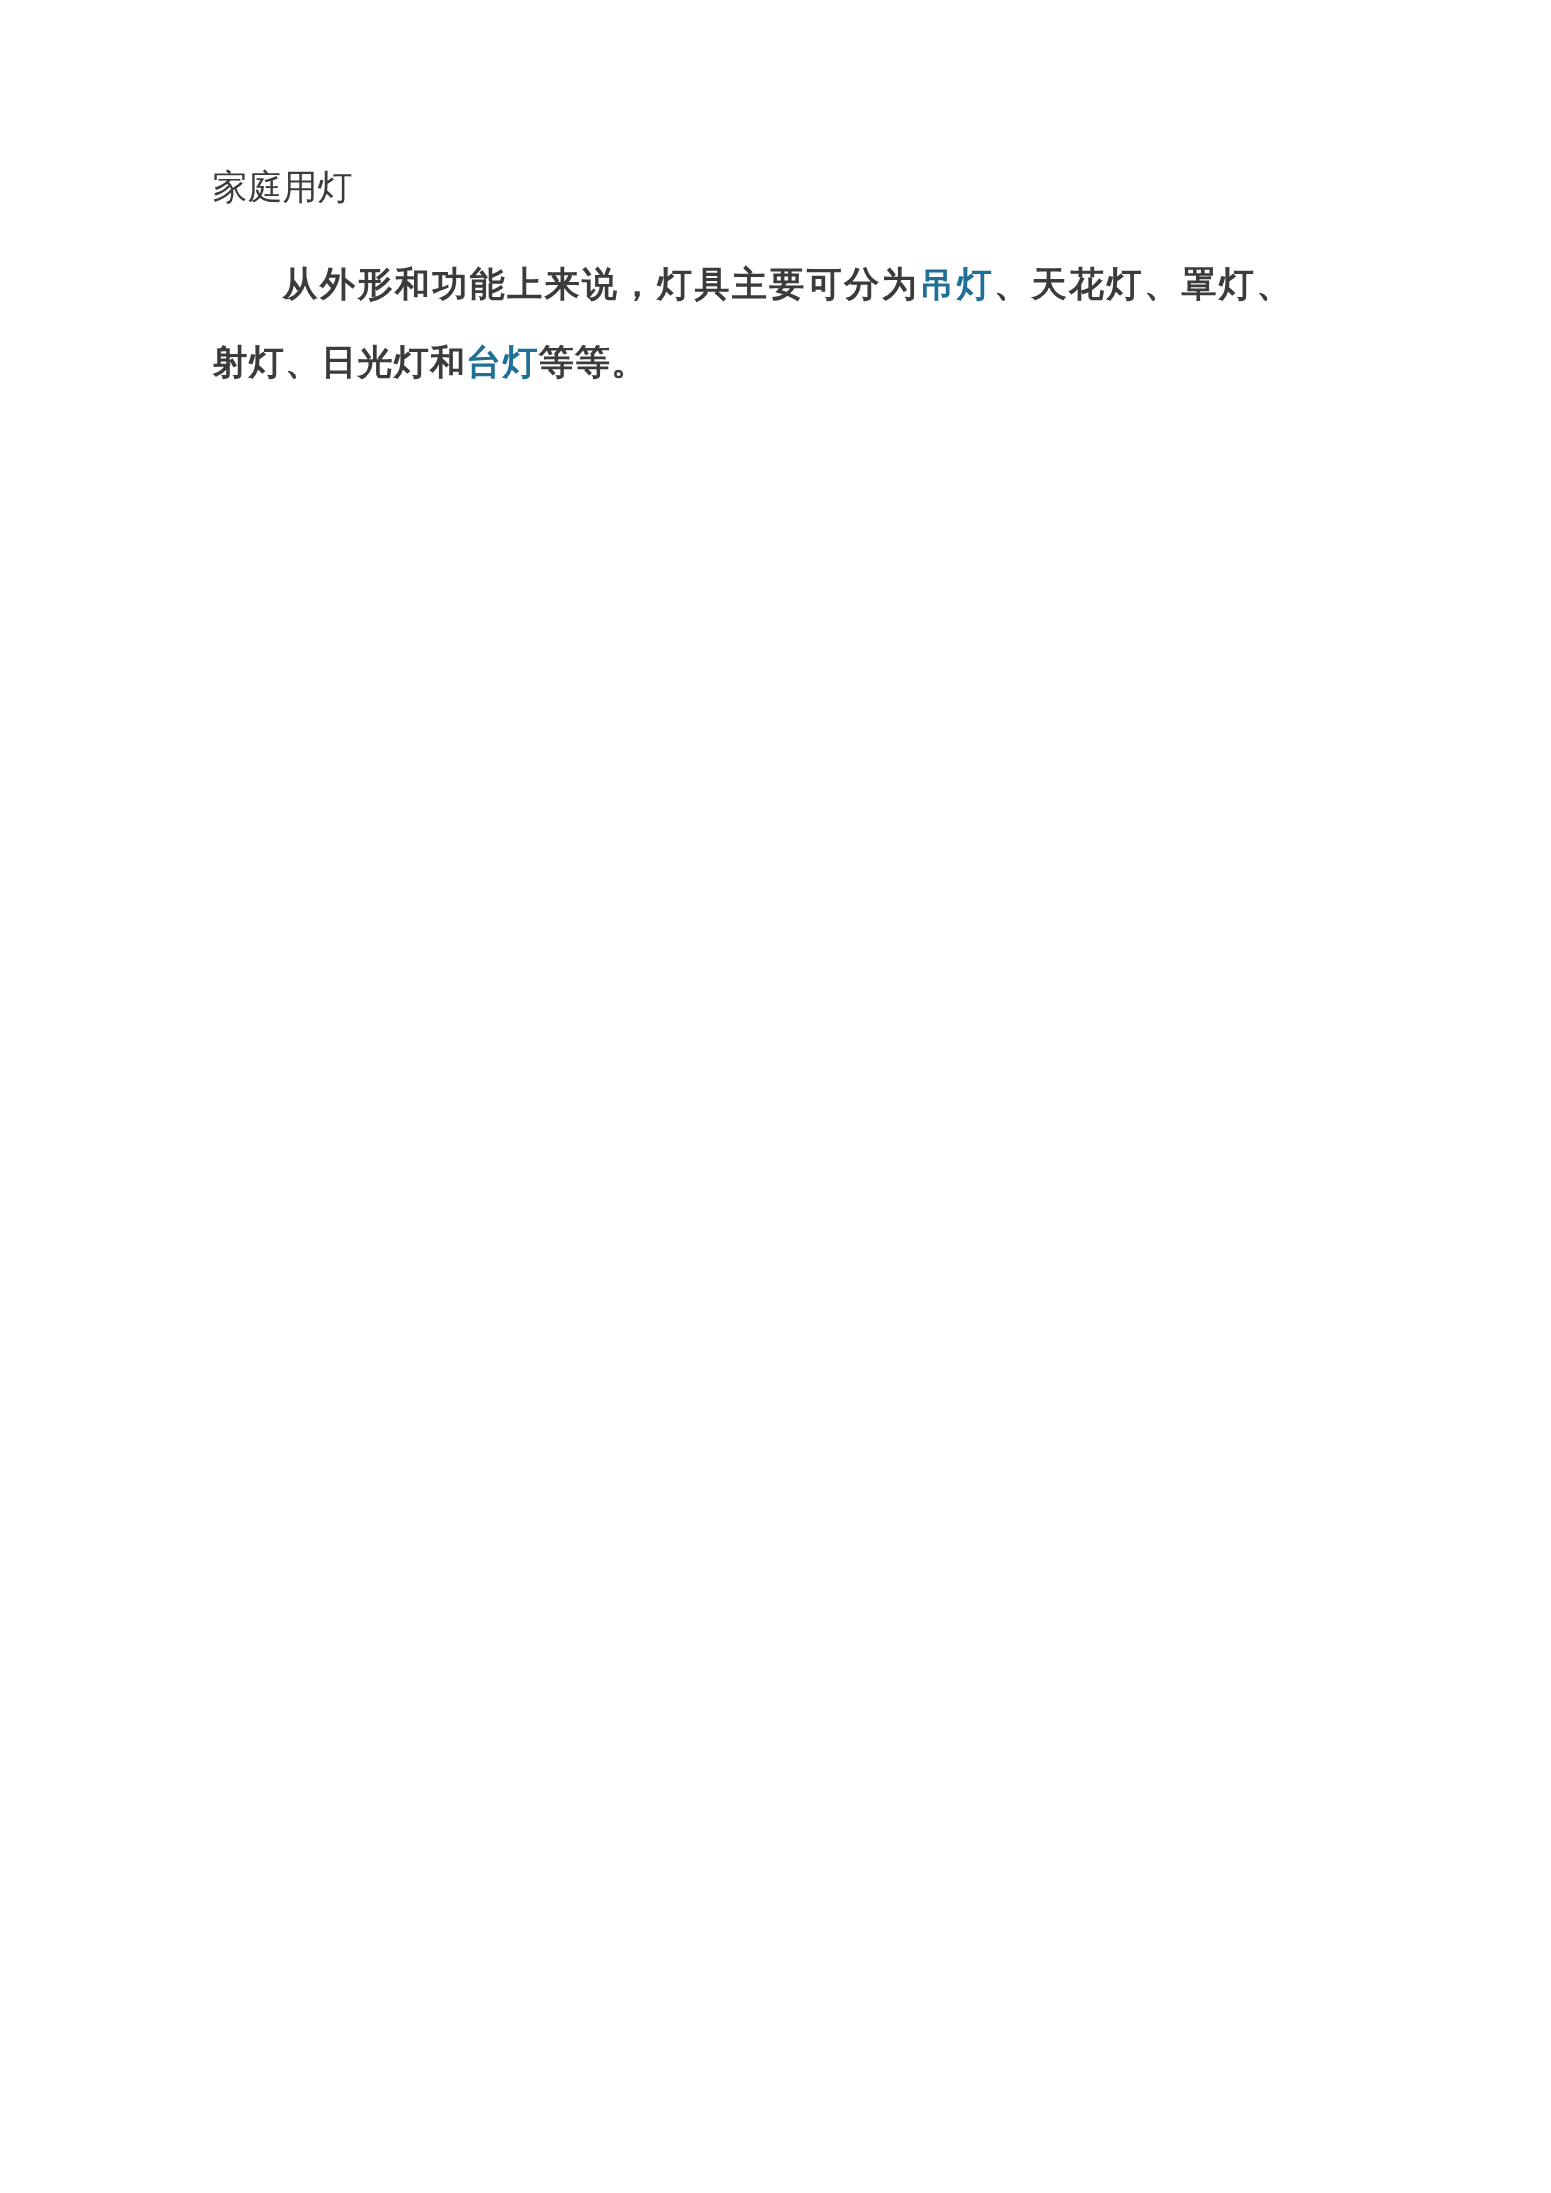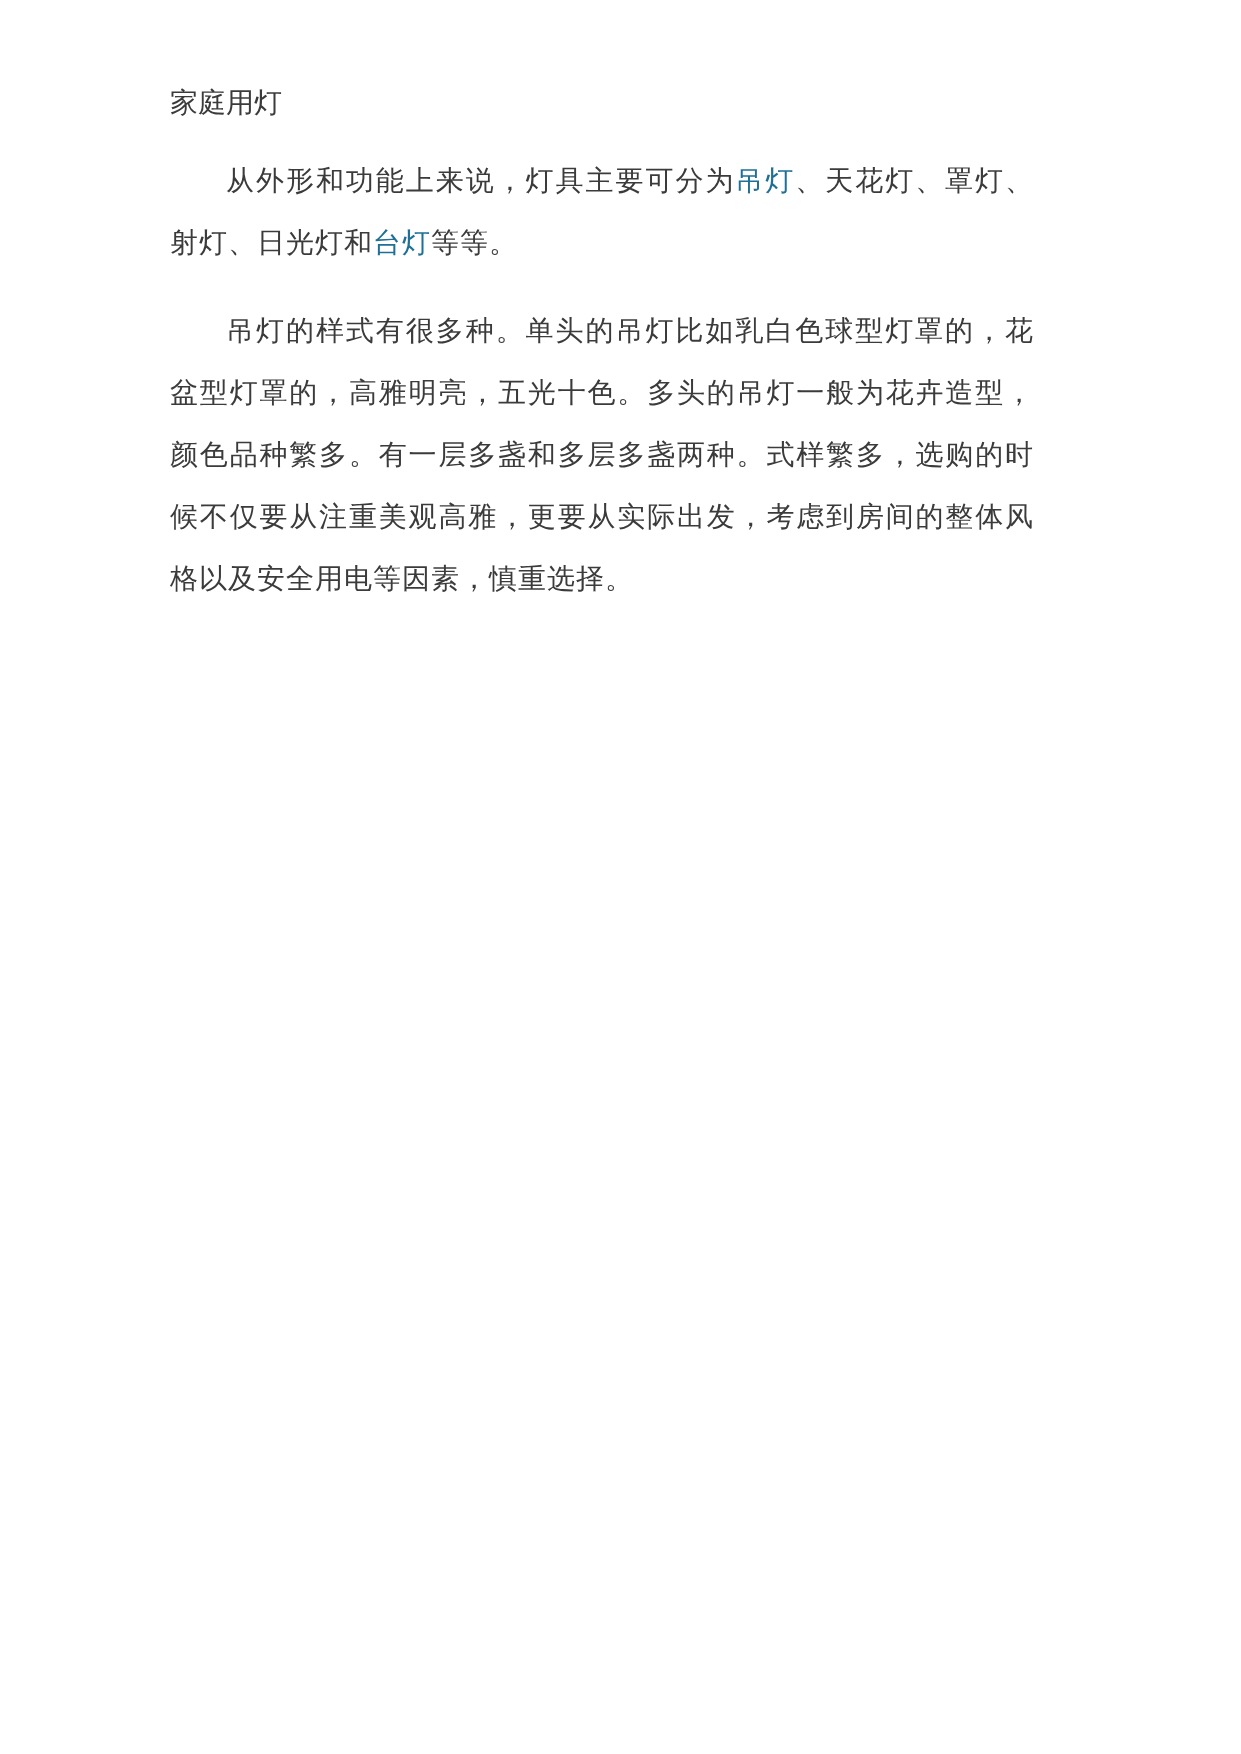--- a/index.html
+++ b/index.html
@@ -11,48 +11,48 @@
     width: 1241px;
     height: 1754px;
     overflow: hidden;
     font-family: "Liberation Serif", "DejaVu Serif", serif;
     color: var(--text-color, #3b3b3b);
   }
   .page {
     box-sizing: border-box;
     width: 1230px;
     height: 1754px;
-    padding: 72px 196px 60px 170px;
+    padding: 120px 196px 60px 170px;
     background: #ffffff;
   }
   .doc-title {
     font-size: 28px;
     line-height: 62px;
     font-weight: normal;
     margin: 0 0 16px 0;
     text-align: left;
   }
   .para {
     font-size: 28px;
     line-height: 62px;
     margin: 0 0 26px 0;
     text-indent: 2em;
     text-align: justify;
     letter-spacing: 1px;
+    font-weight: bold;
   }
   .para.extra-space {
     margin-bottom: 90px;
   }
   .link {
     color: var(--link-color, #1f7096);
     cursor: pointer;
   }
 </style>
 </head>
 <body>
 
 <div class="page">
   <h1 class="doc-title">家庭用灯</h1>
   <div>
       <p class="para"><span>从外形和功能上来说，灯具主要可分为</span><span class="link">吊灯</span><span>、天花灯、罩灯、射灯、日光灯和</span><span class="link">台灯</span><span>等等。</span></p>
-      <p class="para"><span>吊灯的样式有很多种。单头的吊灯比如乳白色球型灯罩的，花盆型灯罩的，高雅明亮，五光十色。多头的吊灯一般为花卉造型，颜色品种繁多。有一层多盏和多层多盏两种。式样繁多，选购的时候不仅要从注重美观高雅，更要从实际出发，考虑到房间的整体风格以及安全用电等因素，慎重选择。</span></p>
     </div>
 </div>
 
 </body></html>

